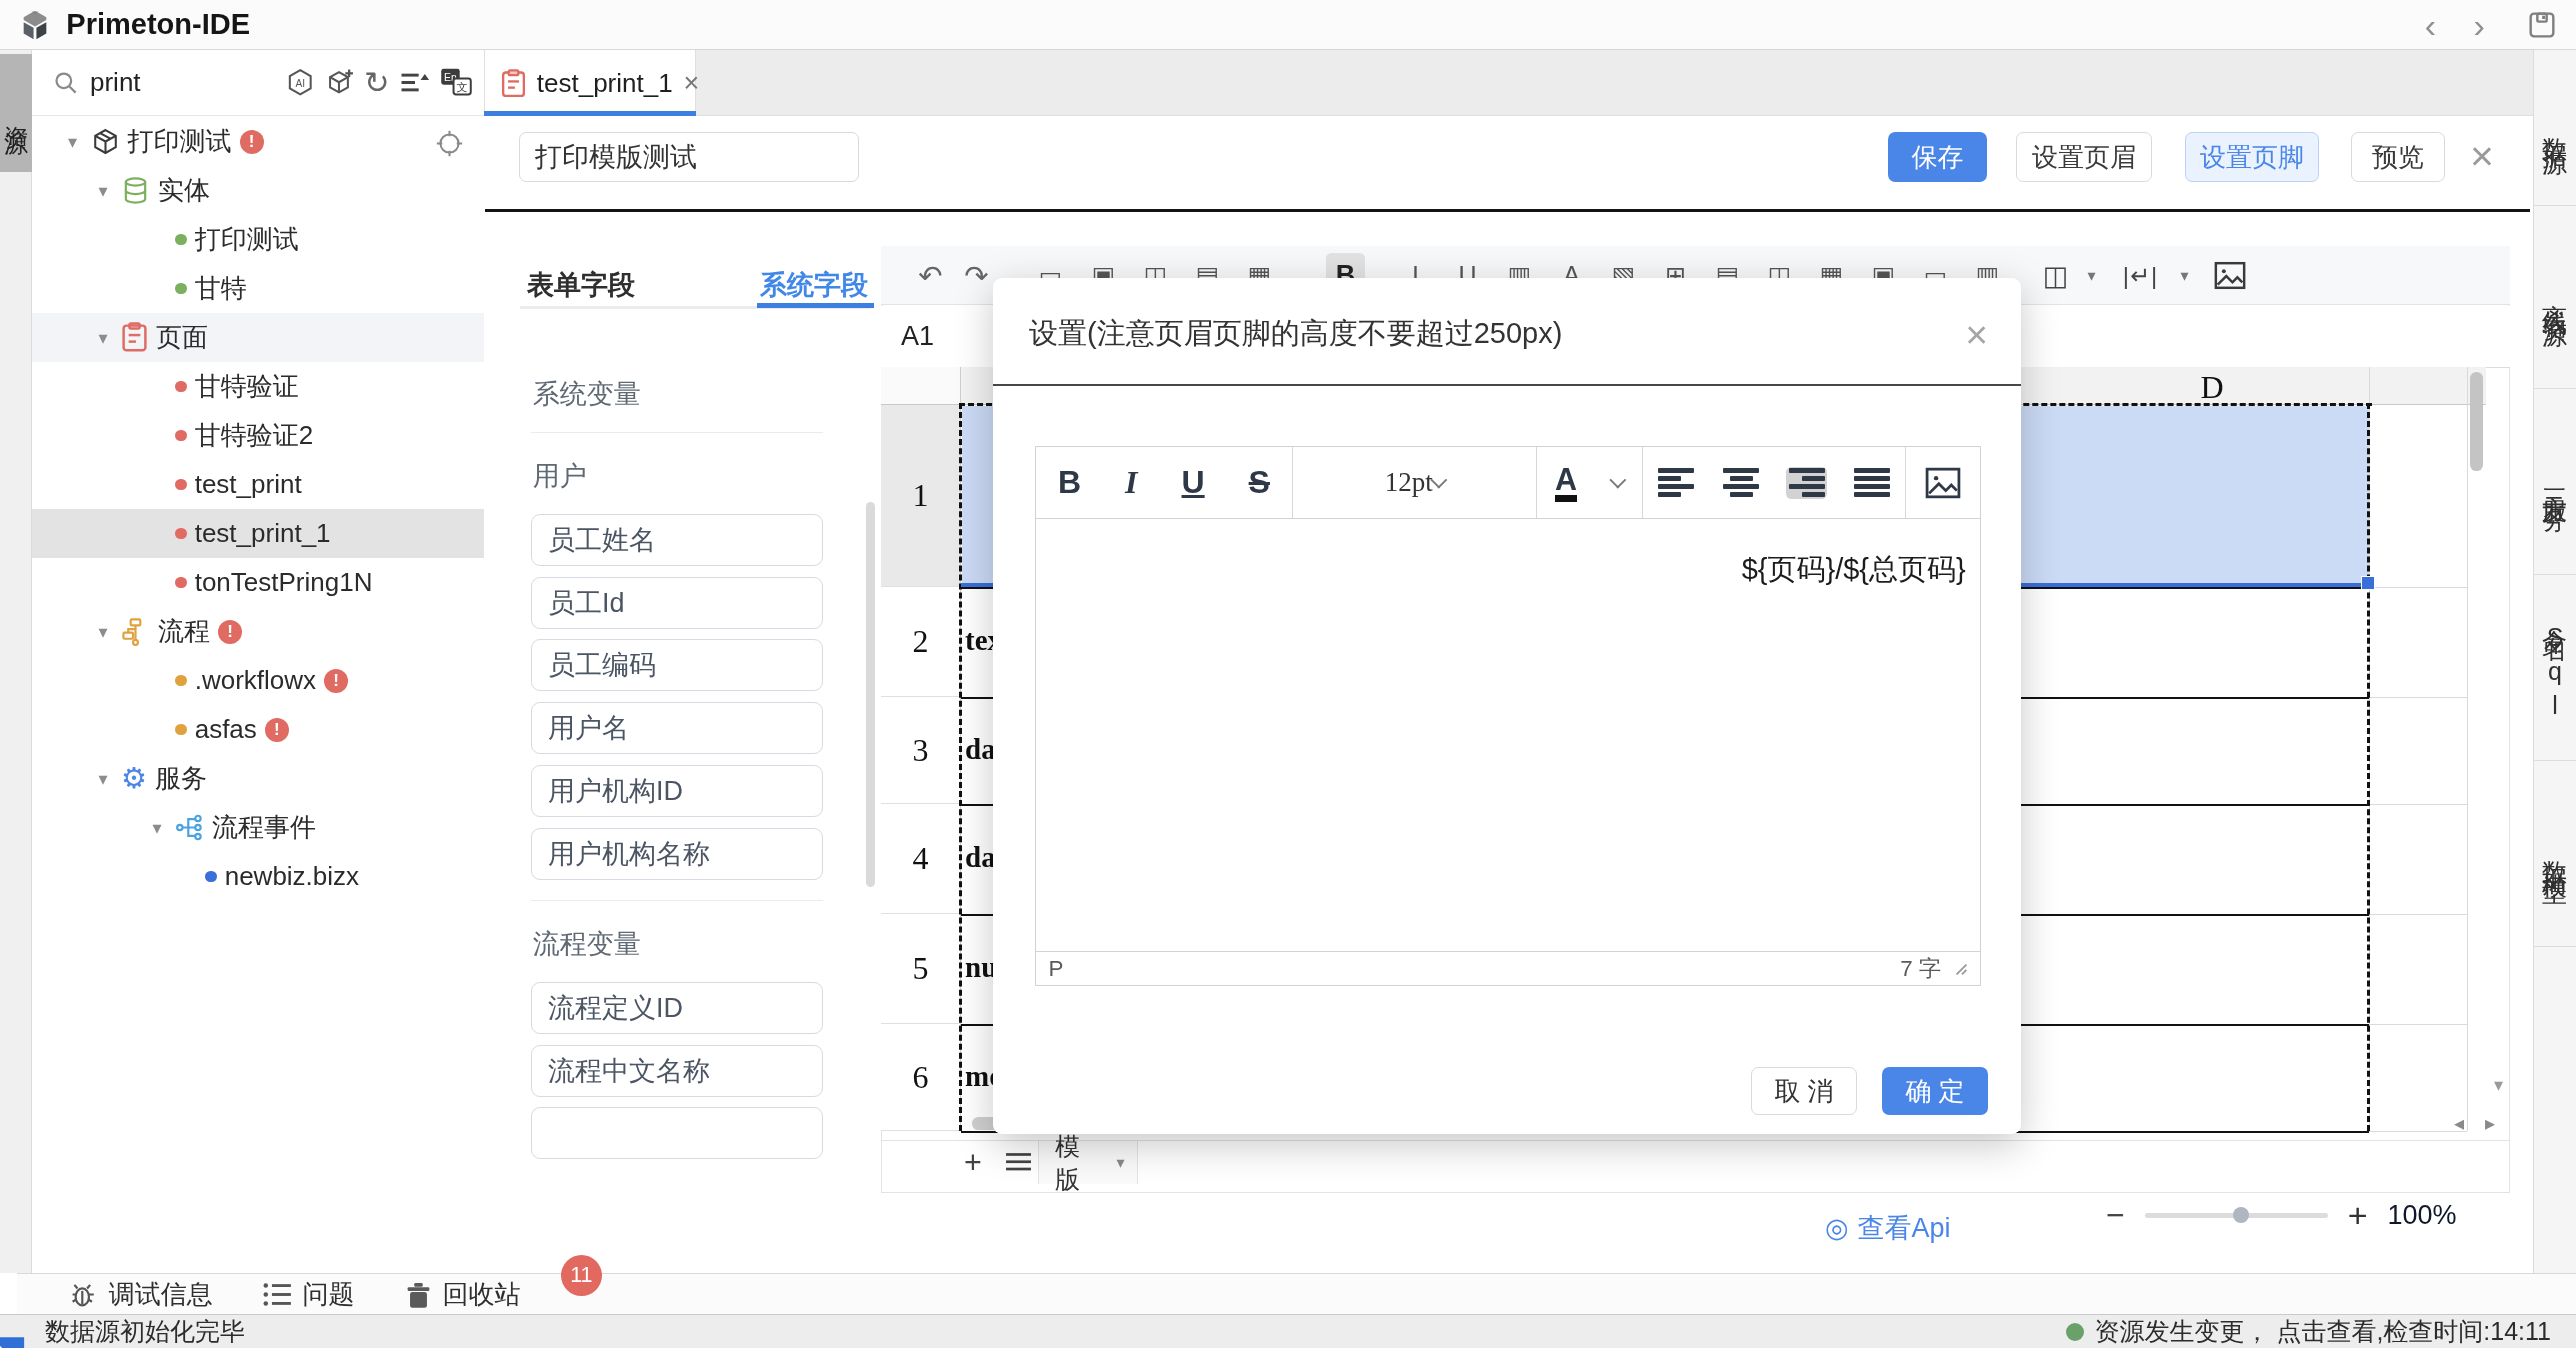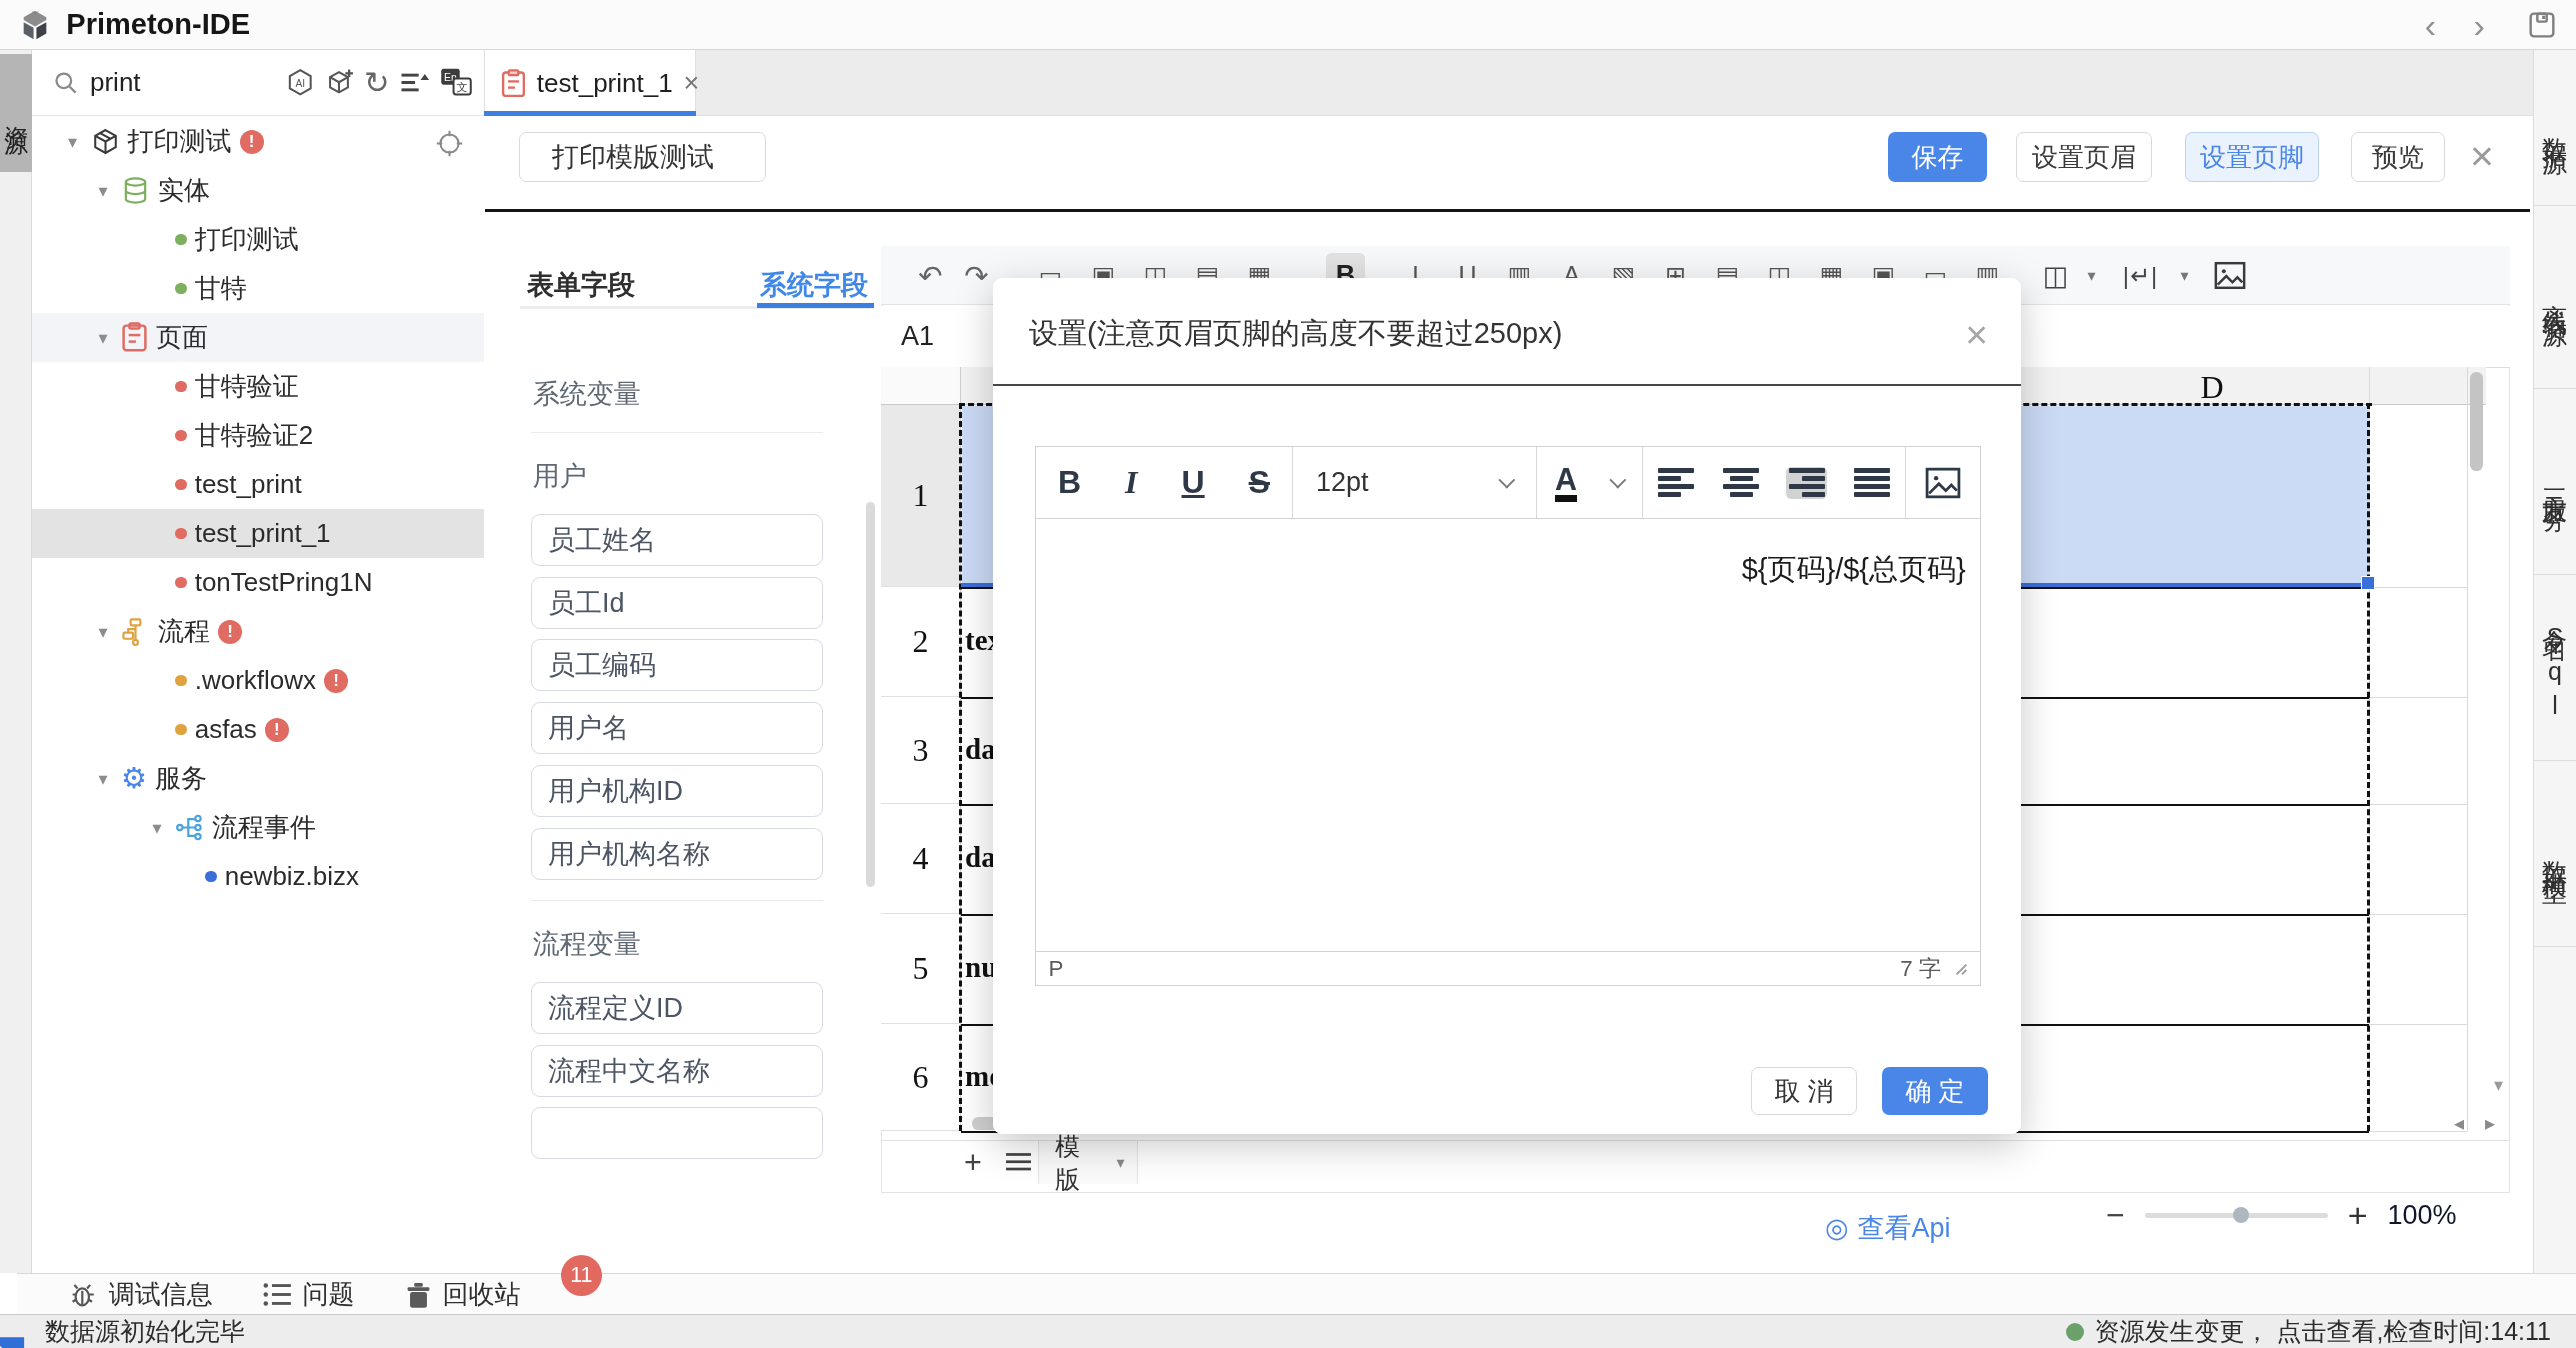--- a/index.html
+++ b/index.html
@@ -37,22 +37,22 @@
   .locate{position:absolute;right:20px;top:11.7px;}
 
   
   #tabstrip{left:484px;top:50px;width:2049px;height:66px;background:#ececec;border-bottom:0.9px solid #dfdfdf;}
   #tab-active{left:484px;top:50px;width:212px;height:66px;background:#fff;border-left:0.9px solid #e0e0e0;border-right:0.9px solid #e0e0e0;}
   #tab-underline{left:484px;top:111px;width:212px;height:5.4px;background:#3c7fe0;}
   #tab-label{font-size:26px;color:#1f1f1f;}
   #tab-close{font-size:27px;color:#777;}
 
   
-  #tpl-input{left:519px;top:132px;width:247px;height:50px;border:0.9px solid #d9d9d9;border-radius:7.2px;
-             font-size:27px;color:#333;padding:0 32px;outline:none;background:#fff;
+  #tpl-input{left:519px;top:132px;width:340px;height:50px;border:0.9px solid #d9d9d9;border-radius:7.2px;
+             font-size:27px;color:#333;padding:0 15px;outline:none;background:#fff;
              font-family:"Liberation Sans","DejaVu Sans",sans-serif;}
   .hbtn{height:50px;border-radius:7.2px;font-size:26px;display:flex;align-items:center;justify-content:center;cursor:pointer;}
   #btn-save{left:1888px;top:132px;width:99px;background:#4a86e8;color:#fff;}
   #btn-header{left:2016px;top:132px;width:136px;background:#fff;color:#3a3a3a;border:0.9px solid #d9d9d9;}
   #btn-footer{left:2185px;top:132px;width:134px;background:#eaf2fd;color:#4a86e8;border:0.9px solid #b9d2f5;}
   #btn-preview{left:2351px;top:132px;width:94px;background:#fff;color:#3a3a3a;border:0.9px solid #d9d9d9;}
   #hdr-close{left:2470px;top:131px;font-size:41px;color:#9a9a9a;line-height:50px;}
   #blackline{left:485px;top:209px;width:2045px;height:2.7px;background:#141414;}
 
   
@@ -550,21 +550,21 @@
     <div id="modal-divider"></div>
 
     <div id="editor">
       <div id="ed-toolbar">
         <div class="ed-group" style="width:257px;">
           <span class="edg">B</span>
           <span class="edg serif" style="font-style:italic;font-weight:600;">I</span>
           <span class="edg" style="text-decoration:underline;font-weight:600;">U</span>
           <span class="edg" style="text-decoration:line-through;font-weight:600;">S</span>
         </div>
-        <div class="ed-group" style="width:244px;justify-content:space-between;padding:0 23px;">
+        <div class="ed-group" style="width:244px;justify-content:center;padding:0 23px;font-family:Liberation Serif, serif;">
           <span style="font-size:27px;color:#333;">12pt</span>
           <span class="chev"></span>
         </div>
         <div class="ed-group" style="width:106px;justify-content:space-between;padding:0 18px;">
           <span style="font-size:30.5px;font-weight:700;color:#2e3847;border-bottom:7.2px solid #111;line-height:1.05;">A</span>
           <span class="chev"></span>
         </div>
         <div class="ed-group" style="width:263px;" id="align-group">
             <span class="alicon" style="align-items: flex-start;">
               <i style="width: 36px;"></i>

